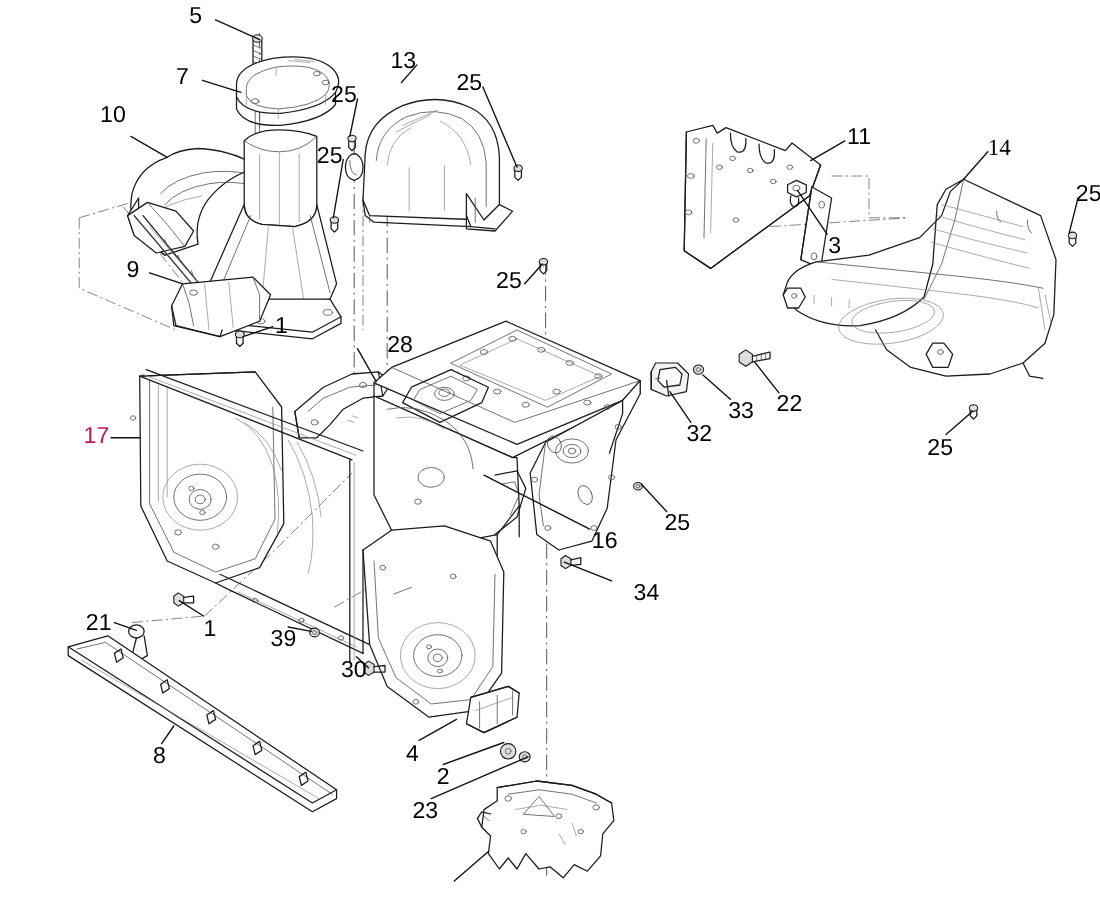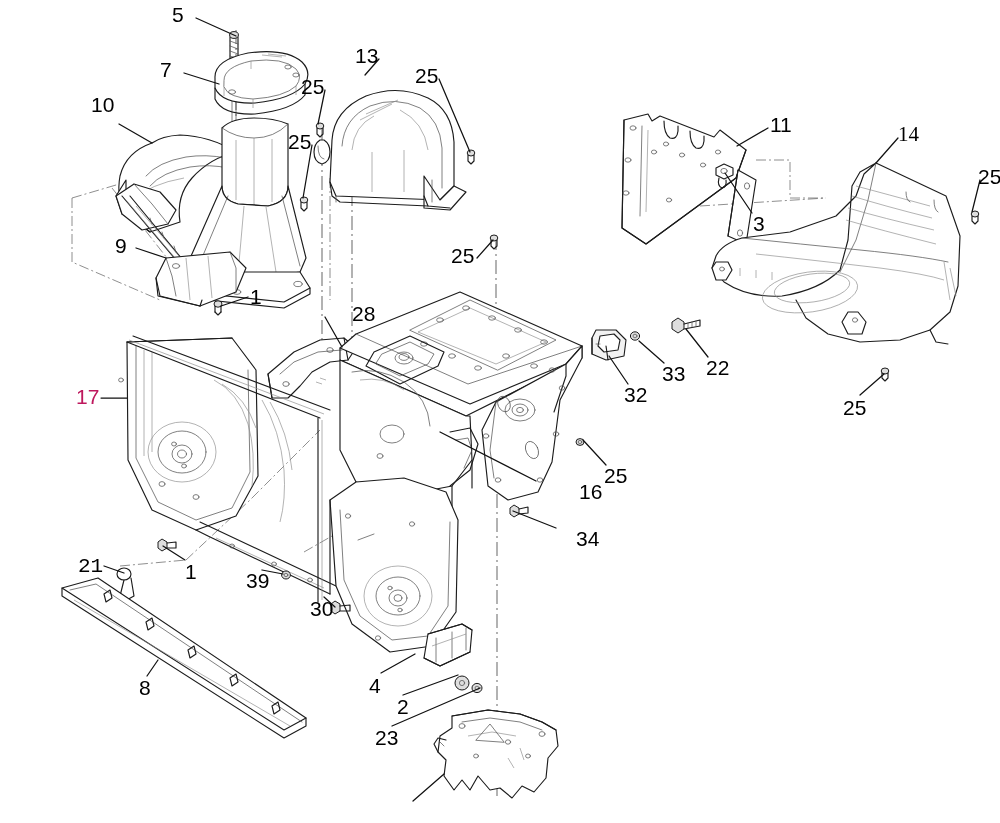--- a/index.html
+++ b/index.html
@@ -508,25 +508,25 @@
       <div class="callout" style="left: 753px; top: 213px; color: rgb(0, 0, 0);">3</div>
       <div class="callout" style="left: 115px; top: 235px; color: rgb(0, 0, 0);">9</div>
       <div class="callout" style="left: 451px; top: 245px; color: rgb(0, 0, 0);">25</div>
       <div class="callout" style="left: 250px; top: 286px; color: rgb(0, 0, 0);">1</div>
       <div class="callout" style="left: 308px; top: 303px; color: rgb(0, 0, 0); margin-left: 44px;">28</div>
       <div class="callout" style="left: 662px; top: 363px; color: rgb(0, 0, 0);">33</div>
       <div class="callout" style="left: 706px; top: 357px; color: rgb(0, 0, 0); text-align: center;">22</div>
       <div class="callout" style="left: 624px; top: 384px; color: rgb(0, 0, 0);">32</div>
       <div class="callout" style="left: 76px; top: 386px; color: #be185d;">17</div>
       <div class="callout" style="left: 604px; top: 465px; color: rgb(0, 0, 0);">25</div>
-      <div class="callout" style="left: 538px; top: 481px; color: rgb(0, 0, 0); margin-left: 41px;">16</div>
+      <div class="callout" style="left: 538px; top: 481px; color: rgb(0, 0, 0);">16</div>
       <div class="callout" style="left: 557px; top: 528px; color: rgb(0, 0, 0); margin-left: 19px;">34</div>
       <div class="callout" style="left: 843px; top: 397px; color: rgb(0, 0, 0);">25</div>
       <div class="callout" style="left: 185px; top: 561px; color: rgb(0, 0, 0);">1</div>
-      <div class="callout" style="left: 78px; top: 556px; color: rgb(0, 0, 0); font-family: Liberation Mono, monospace;">21</div>
+      <div class="callout" style="left: 78px; top: 556px; color: rgb(0, 0, 0);">21</div>
       <div class="callout" style="left: 246px; top: 570px; color: rgb(0, 0, 0);">39</div>
       <div class="callout" style="left: 310px; top: 598px; color: rgb(0, 0, 0);">30</div>
       <div class="callout" style="left: 139px; top: 677px; color: rgb(0, 0, 0);">8</div>
       <div class="callout" style="left: 369px; top: 675px; color: rgb(0, 0, 0);">4</div>
       <div class="callout" style="left: 397px; top: 696px; color: rgb(0, 0, 0);">2</div>
       <div class="callout" style="left: 375px; top: 727px; color: rgb(0, 0, 0);">23</div>
       <div class="callout" style="left: 400px; top: 803px; color: #000000; margin-top: 19px;">18</div>
     </div>
 
 </div>

